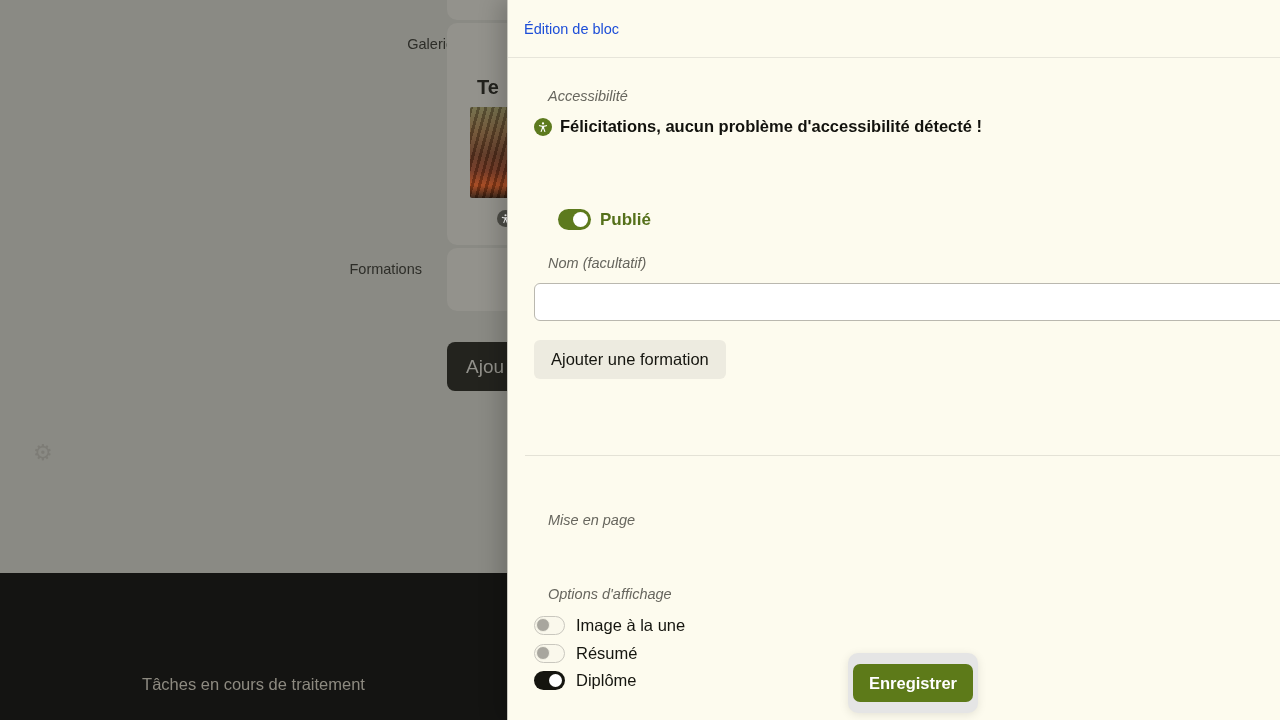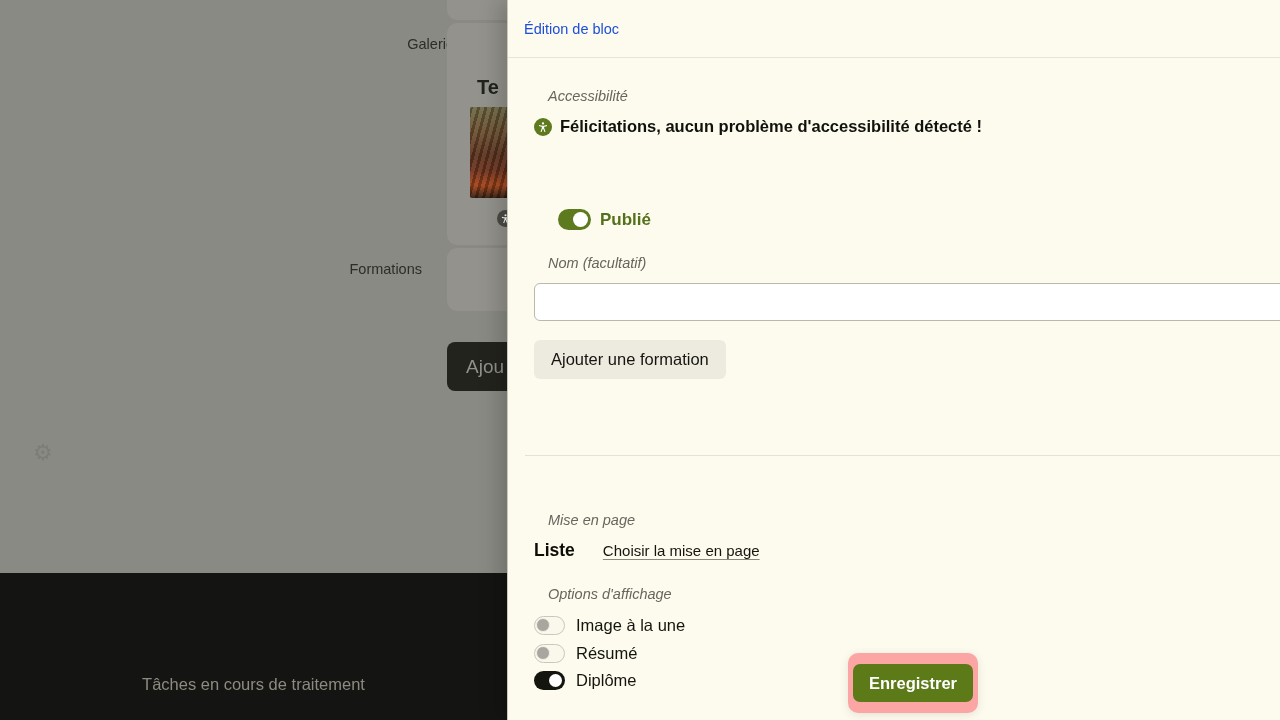--- a/index.html
+++ b/index.html
@@ -82,21 +82,21 @@
   .layout-value{font-size:17.5px;font-weight:700;color:#0d0d08;}
   .layout-link{font-size:15px;color:#15150f;text-decoration:underline;
                text-decoration-color:#8a897f;text-underline-offset:3px;cursor:pointer;}
 
   .opt-row{position:absolute;left:26px;display:flex;align-items:flex-start;gap:11px;
            font-size:16.5px;color:#15150f;}
   #opt-row-0{top:616px;}
   #opt-row-1{top:644px;}
   #opt-row-2{top:671px;}
 
-  .save-card{position:absolute;left:340px;top:653px;width:130px;height:60px;background:#fca5a5;
+  .save-card{position:absolute;left:340px;top:653px;width:130px;height:60px;background:#e5e5e5;
              border-radius:10px;box-shadow:0 2px 10px rgba(0,0,0,.10);
              display:flex;align-items:center;justify-content:center;}
   .save-btn{height:38px;padding:0 16px;background:#5d7a19;color:#fff;border:none;border-radius:7px;
             font:600 16.5px "Liberation Sans",sans-serif;cursor:pointer;}
 </style>
 </head>
 <body>
 
 <div class="page">
 
@@ -149,24 +149,20 @@
     </div>
 
     <div class="sec-label" id="nom-label">Nom (facultatif)</div>
     <input class="nom-input" type="text" value="" style="">
 
     <button class="add-btn">Ajouter une formation</button>
 
     <div class="divider"></div>
 
     <div class="sec-label" id="mise-label">Mise en page</div>
-    <div class="layout-row">
-      <span class="layout-value">Liste</span>
-      <span class="layout-link">Choisir la mise en page</span>
-    </div>
 
     <div class="sec-label" id="options-label">Options d'affichage</div>
 
     <div class="opt-row" id="opt-row-0">
       <span class="toggle toggle-sm off">
         <span class="knob"></span>
       </span>
       <span>Image à la une</span>
     </div>
     <div class="opt-row" id="opt-row-1">

